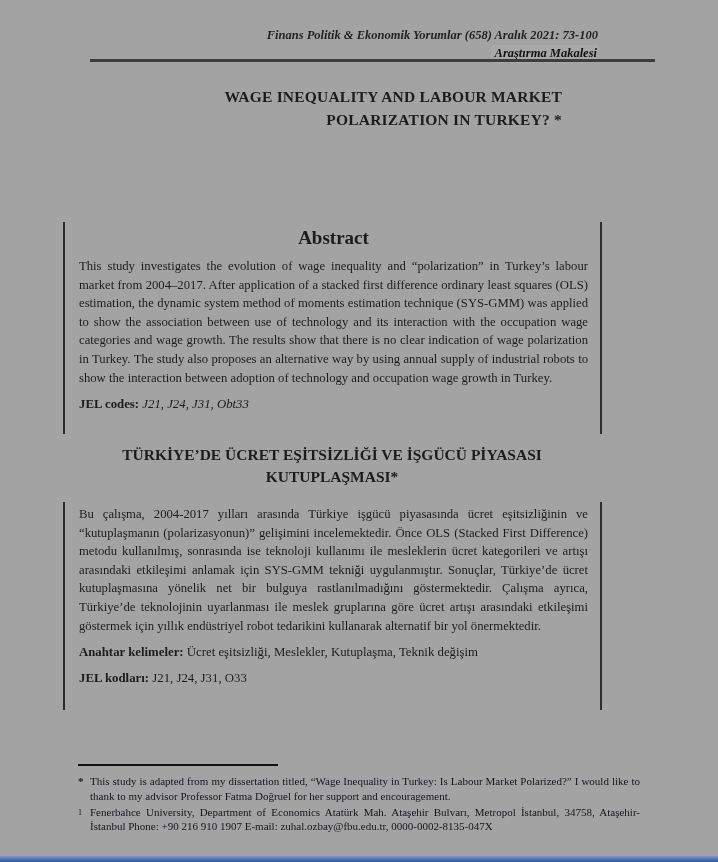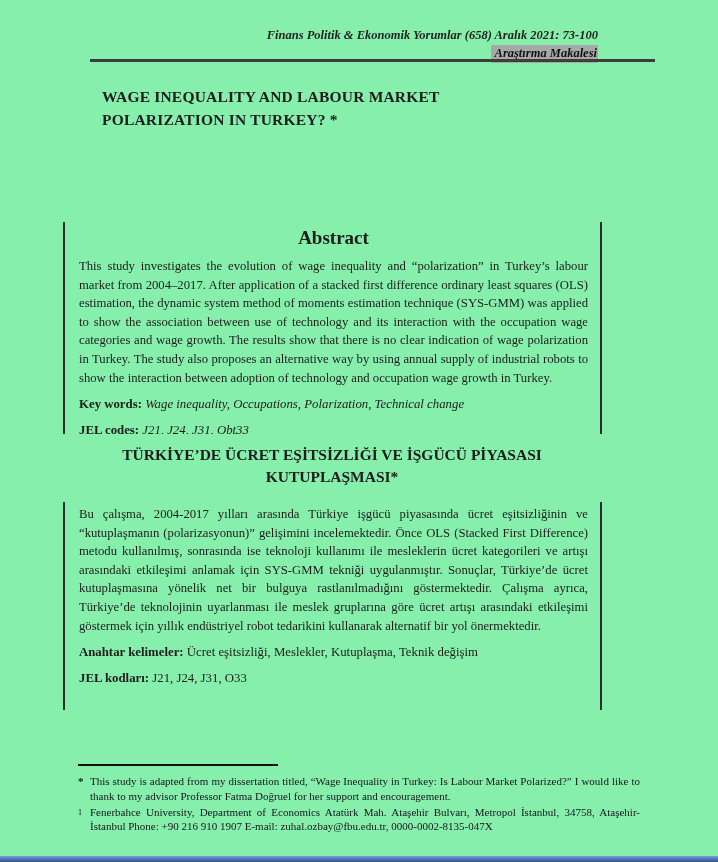--- a/index.html
+++ b/index.html
@@ -4,21 +4,21 @@
 <style>
   html, body {
     margin: 0;
     padding: 0;
     background: #ffffff;
   }
   .page {
     position: relative;
     width: 718px;
     height: 862px;
-    background: #86efac;
+    background: #a3a3a3;
     overflow: hidden;
     font-family: "Liberation Serif", serif;
     color: #1c1c1c;
   }
 
   
   .journal-header {
     position: absolute;
     top: 27px;
     left: 0;
@@ -45,21 +45,21 @@
     height: 2.5px;
     background: #3d3d3d;
   }
 
   
   .title-en {
     position: absolute;
     top: 86px;
     left: 102px;
     width: 460px;
-    text-align: left;
+    text-align: right;
     font-size: 15.5px;
     font-weight: bold;
     line-height: 1.48;
     letter-spacing: 0.2px;
   }
   .author-line {
     position: absolute;
     top: 149px;
     left: 102px;
     width: 460px;
@@ -189,24 +189,20 @@
 
   <div class="header-rule"></div>
 
   <div class="title-en">WAGE INEQUALITY AND LABOUR MARKET POLARIZATION IN TURKEY? *</div>
 
 
 
   <div class="rule-box box-abstract">
     <div class="box-heading">Abstract</div>
     <p class="box-text">This study investigates the evolution of wage inequality and “polarization” in Turkey’s labour market from 2004–2017. After application of a stacked first difference ordinary least squares (OLS) estimation, the dynamic system method of moments estimation technique (SYS-GMM) was applied to show the association between use of technology and its interaction with the occupation wage categories and wage growth. The results show that there is no clear indication of wage polarization in Turkey. The study also proposes an alternative way by using annual supply of industrial robots to show the interaction between adoption of technology and occupation wage growth in Turkey.</p>
-    <p class="meta-line">
-      <span class="label">Key words:</span>
-      <span class="val-italic">Wage inequality, Occupations, Polarization, Technical change</span>
-    </p>
     <p class="meta-line">
       <span class="label">JEL codes:</span>
       <span class="val-italic">J21, J24, J31, Obt33</span>
     </p>
   </div>
 
   <div class="title-tr">TÜRKİYE’DE ÜCRET EŞİTSİZLİĞİ VE İŞGÜCÜ PİYASASI KUTUPLAŞMASI*</div>
 
   <div class="rule-box box-oz">
     <p class="box-text">Bu çalışma, 2004-2017 yılları arasında Türkiye işgücü piyasasında ücret eşitsizliğinin ve “kutuplaşmanın (polarizasyonun)” gelişimini incelemektedir. Önce OLS (Stacked First Difference) metodu kullanılmış, sonrasında ise teknoloji kullanımı ile mesleklerin ücret kategorileri ve artışı arasındaki etkileşimi anlamak için SYS-GMM tekniği uygulanmıştır. Sonuçlar, Türkiye’de ücret kutuplaşmasına yönelik net bir bulguya rastlanılmadığını göstermektedir. Çalışma ayrıca, Türkiye’de teknolojinin uyarlanması ile meslek gruplarına göre ücret artışı arasındaki etkileşimi göstermek için yıllık endüstriyel robot tedarikini kullanarak alternatif bir yol önermektedir.</p>

